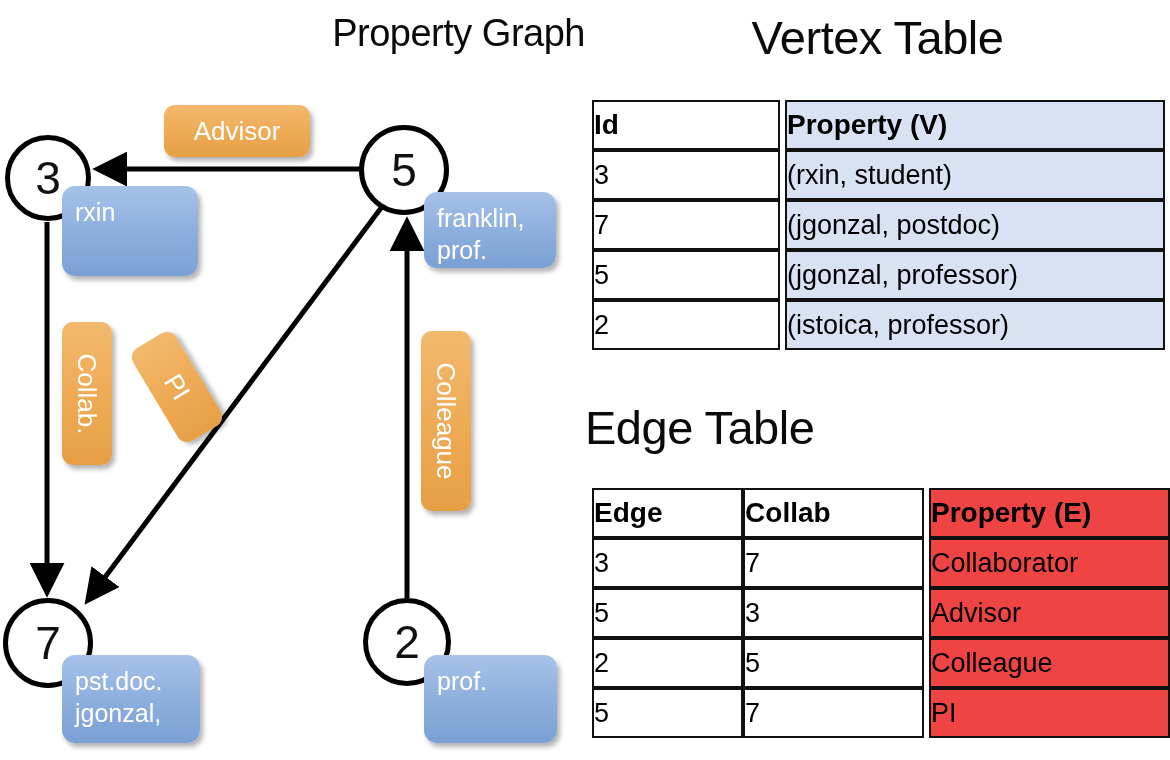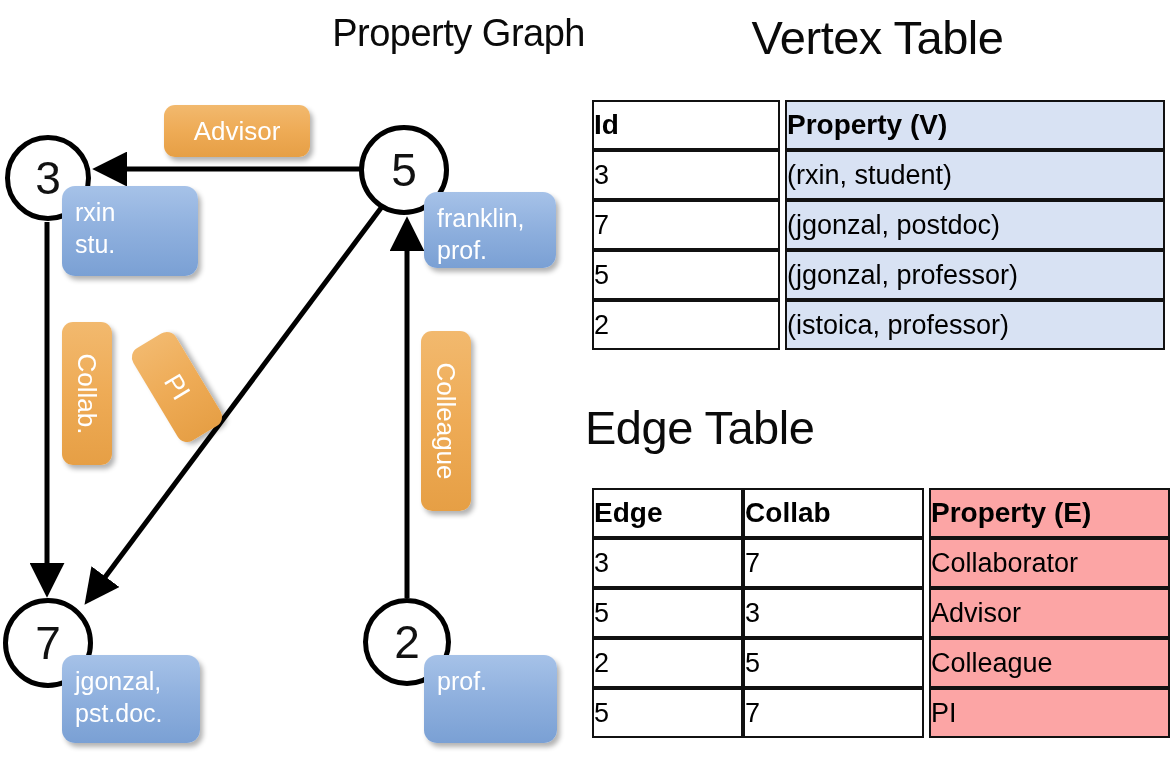--- a/index.html
+++ b/index.html
@@ -49,21 +49,21 @@
 
   #vertex-table{left:592px;top:100px;}
   #vertex-table .idcol{width:184px;height:46px;}
   #vertex-table .pcol{width:376px;margin-top:46px;}
   #vertex-table .blue{background:#d8e2f3;}
 
   #edge-table{left:592px;top:488px;}
   #edge-table .srccol{width:148px;height:46px;}
   #edge-table .dstcol{width:178px;}
   #edge-table .ecol{width:238px;}
-  #edge-table .orange{background:#fca5a5;}
+  #edge-table .orange{background:#ef4444;}
 </style>
 </head>
 <body>
 
 <div class="title" id="title-property-graph">Property Graph</div>
 <div class="title" id="title-vertex-table">Vertex Table</div>
 <div class="title" id="title-edge-table">Edge Table</div>
 
 <div id="graph-panel">
 
@@ -91,29 +91,28 @@
   </div>
   <div class="node-circle" style="left:3px;top:598px;width:90px;height:90px;">
     <span>7</span>
   </div>
   <div class="node-circle" style="left:363px;top:598px;width:88px;height:88px;">
     <span>2</span>
   </div>
 
   <div class="prop-box" style="left:62px;top:186px;width:136px;height:90px;">
     <div>rxin</div>
-    <div>stu.</div>
   </div>
   <div class="prop-box" style="left:424px;top:192px;width:132px;height:76px;">
     <div>franklin,</div>
     <div>prof.</div>
   </div>
   <div class="prop-box" style="left:62px;top:655px;width:138px;height:88px;">
+    <div>pst.doc.</div>
     <div>jgonzal,</div>
-    <div>pst.doc.</div>
   </div>
   <div class="prop-box" style="left:424px;top:655px;width:133px;height:88px;">
     <div>prof.</div>
   </div>
 
   <div class="edge-label" style="left:164px;top:105px;width:146px;height:52px;">
     <span>Advisor</span>
   </div>
 
   <div class="edge-label vert" style="left:62px;top:322px;width:50px;height:143px;">

